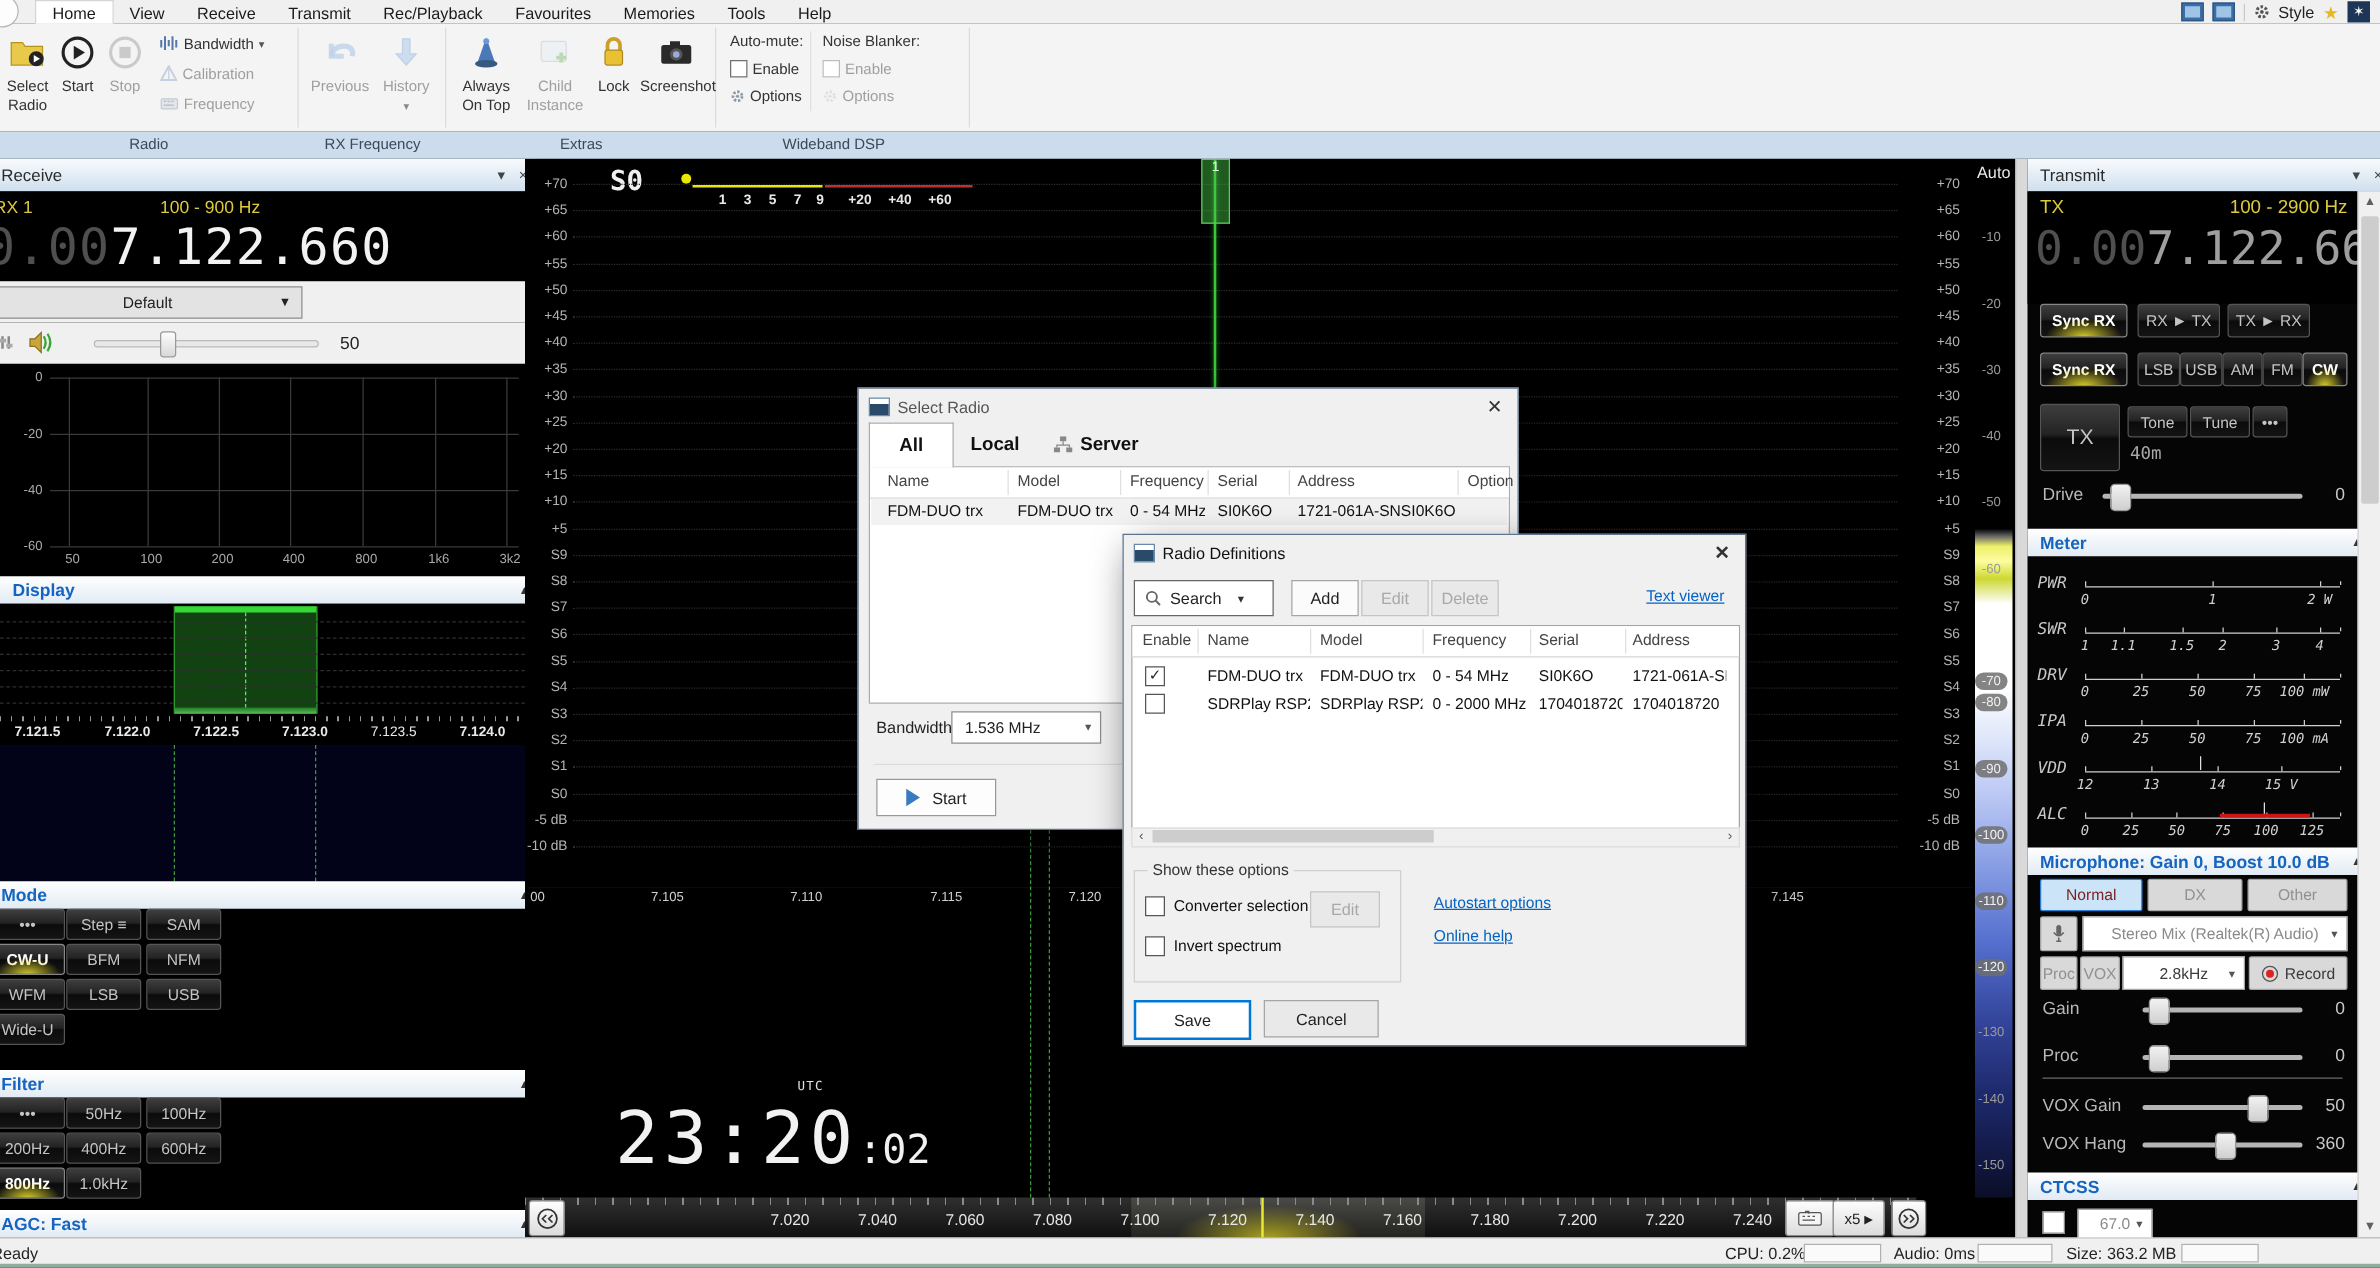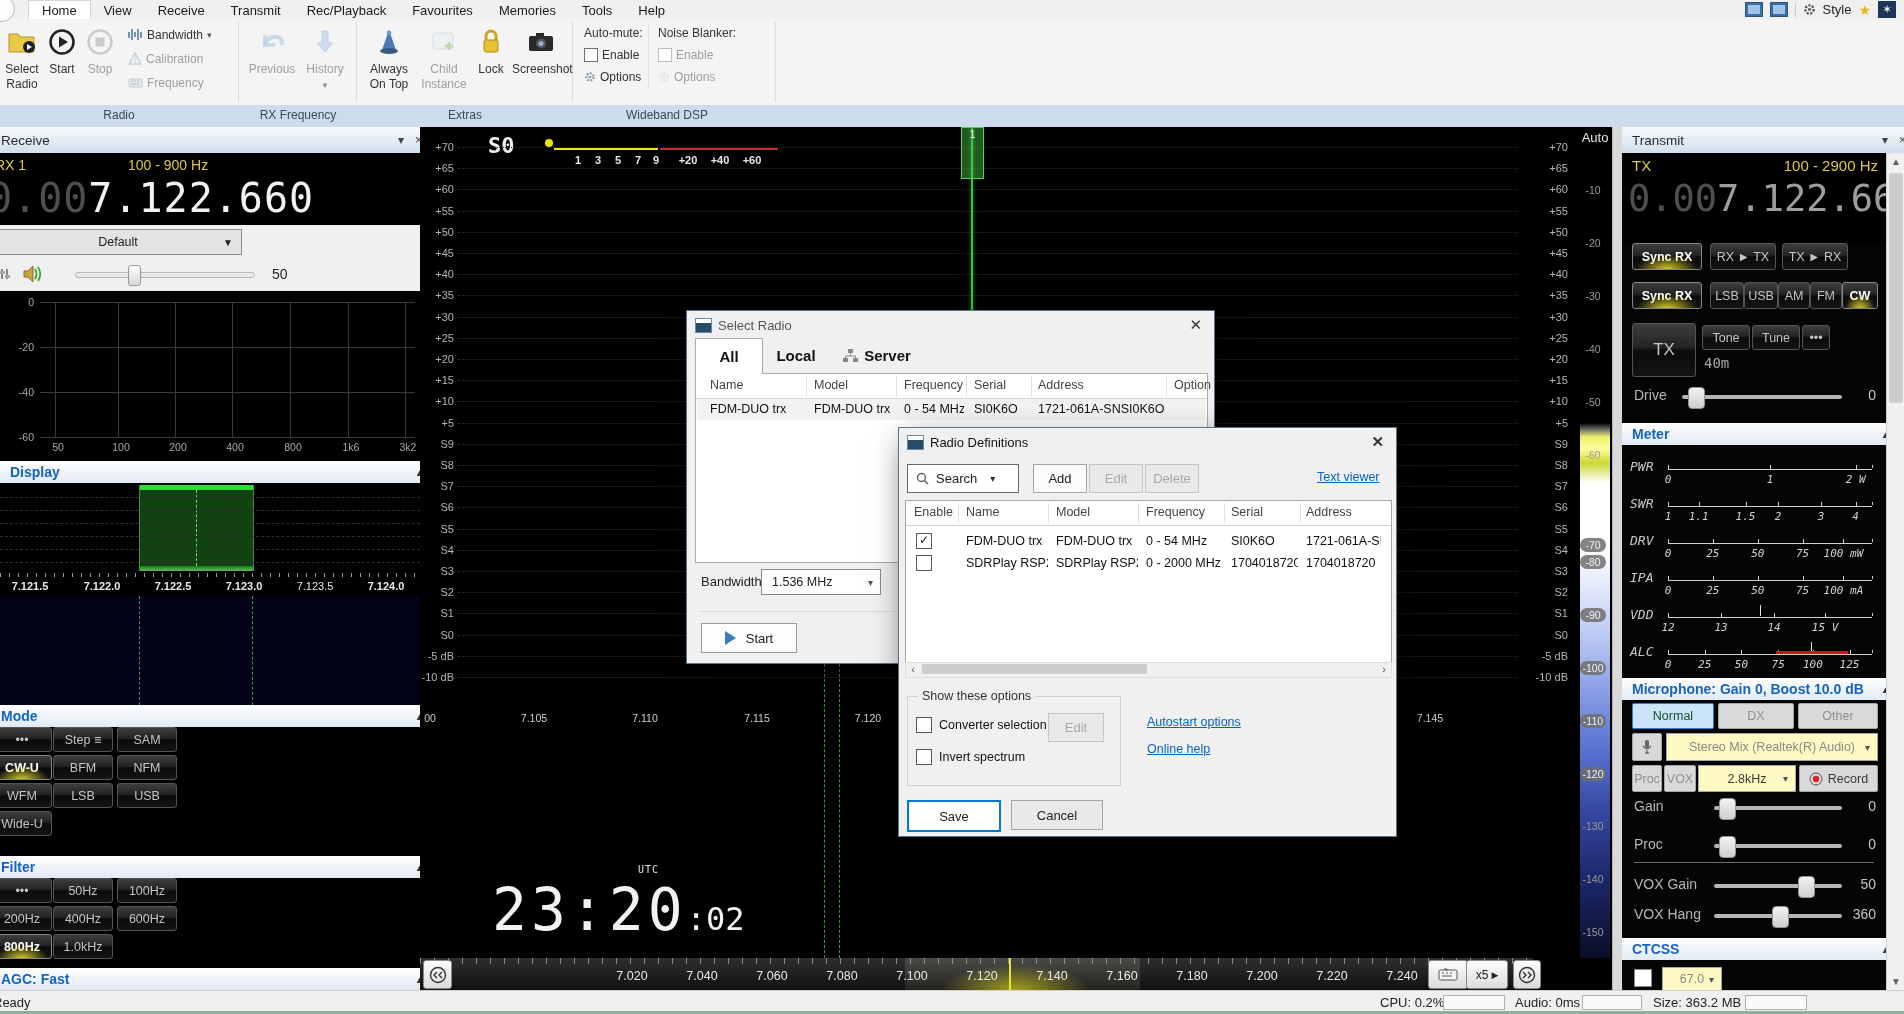--- a/index.html
+++ b/index.html
@@ -128,22 +128,22 @@
 
   
   #rightpanel{left:1622px;top:127px;width:282px;height:863px;background:#050505}
   #txlcd{position:absolute;left:0;top:26px;width:264px;height:90px;background:#000}
   #txfreq{position:absolute;left:6px;top:24px;font-size:37px;color:#9e9e9e}
   .rp-lbl{position:absolute;color:#b8b8b8;font-size:14px}
   .rp-val{position:absolute;color:#c8c8c8;font-size:14px;text-align:right;width:26px}
   .lightbtn{position:absolute;background:#d9d9d9;border:1px solid #a5a5a5;border-radius:2px;color:#3a3a3a;
     font-size:12.5px;display:flex;align-items:center;justify-content:center;gap:5px}
   .lightbtn.dis{color:#909090}
-  .lightbtn.activeblue{background:#cce4f7;border:1px solid #2d7dd2;color:#14532d}
-  .ddown{position:absolute;background:#fef9c3;border:1px solid #a5a5a5;color:#3a3a3a;font-size:12.5px;
+  .lightbtn.activeblue{background:#cce4f7;border:1px solid #2d7dd2;color:#7f1d1d}
+  .ddown{position:absolute;background:#ffffff;border:1px solid #a5a5a5;color:#3a3a3a;font-size:12.5px;
     display:flex;align-items:center;justify-content:center}
   .ddown .arr{position:absolute;right:7px;font-size:10px;color:#555}
   .slider-track{position:absolute;height:4px;background:#b5b5b5;border-radius:2px}
   .slider-thumb{position:absolute;width:15px;height:20px;background:linear-gradient(#f2f2f2,#cfcfcf);border:1px solid #949494;border-radius:4px;top:-8px}
   .meter-name{position:absolute;left:8px;color:#c8c8c8;font-size:13px;font-style:italic;font-family:"DejaVu Sans Mono",monospace}
   .meter-line{position:absolute;left:46px;width:204px;height:1px;background:#cfcfcf}
   .mtick{position:absolute;width:1px;height:4px;background:#cfcfcf;top:-4px}
   .mlbl{position:absolute;top:4px;color:#d0d0d0;font-size:11px;font-style:italic;font-family:"DejaVu Sans Mono",monospace;transform:translateX(-50%);white-space:nowrap}
   #rpscroll{position:absolute;left:264px;top:26px;width:18px;height:837px;background:#f0f0f0;border-left:1px solid #d0d0d0}
   #rpscroll .sarr{position:absolute;left:0;width:18px;height:17px;color:#606060;font-size:10px;display:flex;align-items:center;justify-content:center}

